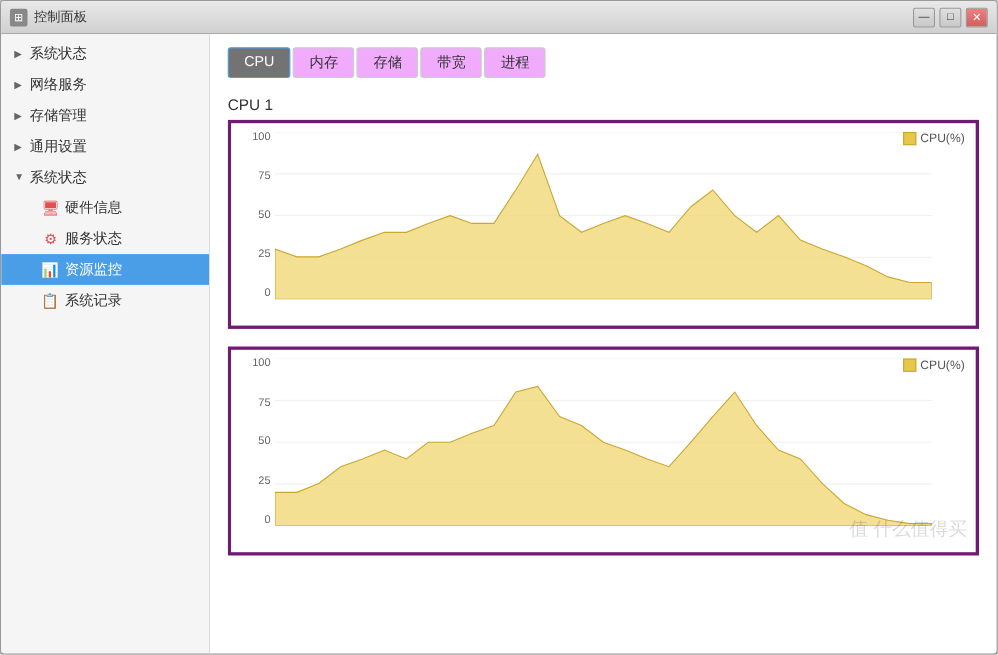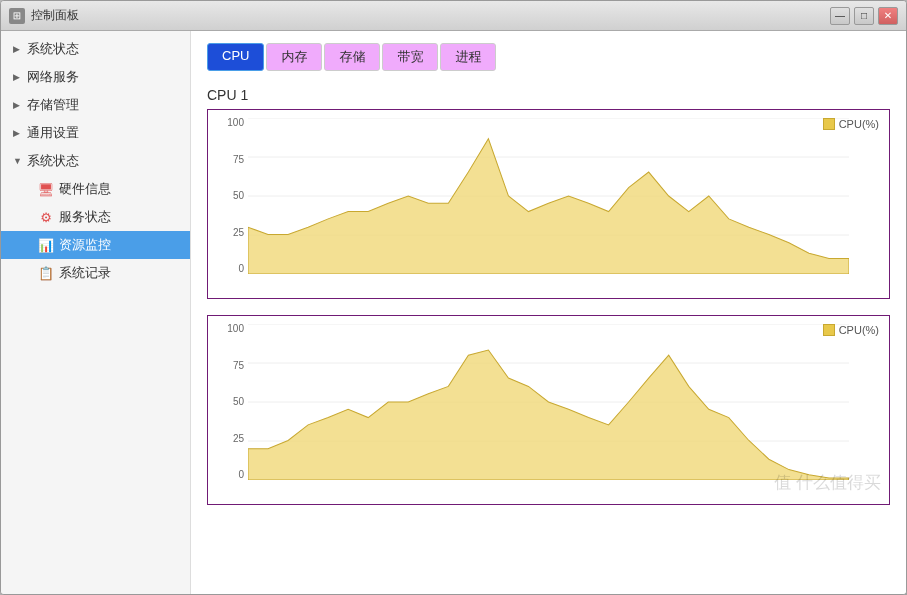--- a/index.html
+++ b/index.html
@@ -126,40 +126,40 @@
     .tab {
       padding: 4px 14px;
       border: 1px solid #ccc;
       border-radius: 3px;
       cursor: pointer;
       font-size: 13px;
       background: #f0abfc;
       color: #333;
     }
     .tab.active {
-      background: #1d4ed8;
+      background: #737373;
       color: white;
       border-color: #4a9ee8;
     }
     .charts-area {
       flex: 1;
       overflow-y: auto;
       display: flex;
       flex-direction: column;
       gap: 16px;
     }
     .chart-section { }
     .chart-title {
       font-size: 14px;
       font-weight: normal;
       color: #333;
       margin-bottom: 6px;
     }
     .chart-container {
-      border: 1px solid #701a75;
+      border: 3px solid #701a75;
       background: white;
       position: relative;
       height: 190px;
       padding: 8px 40px 24px 40px;
       text-decoration: underline;
     }
     .chart-legend {
       position: absolute;
       top: 8px;
       right: 10px;

